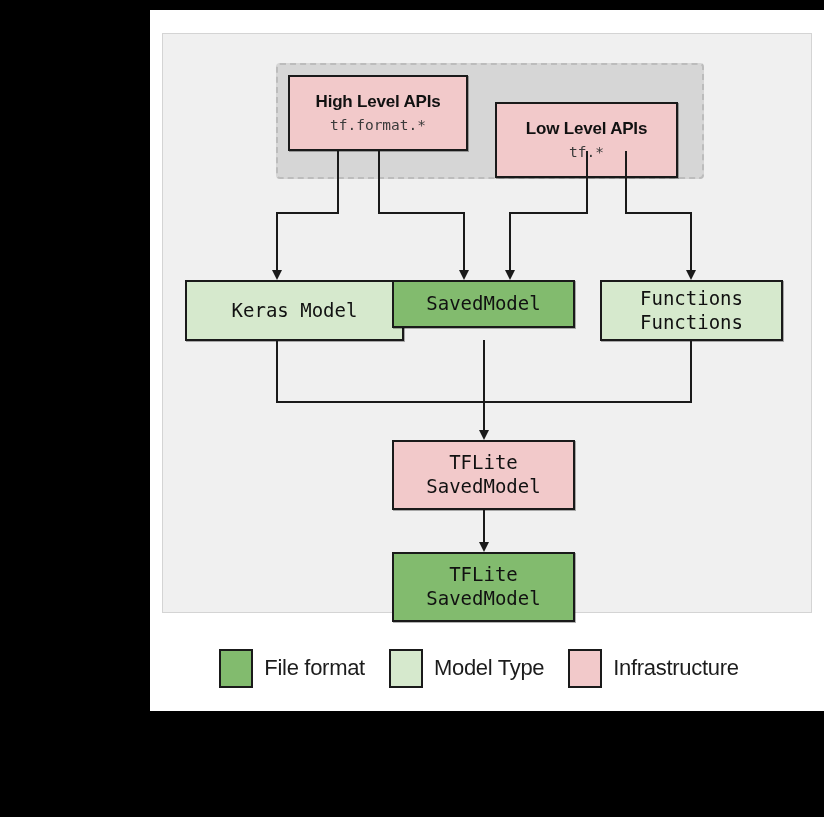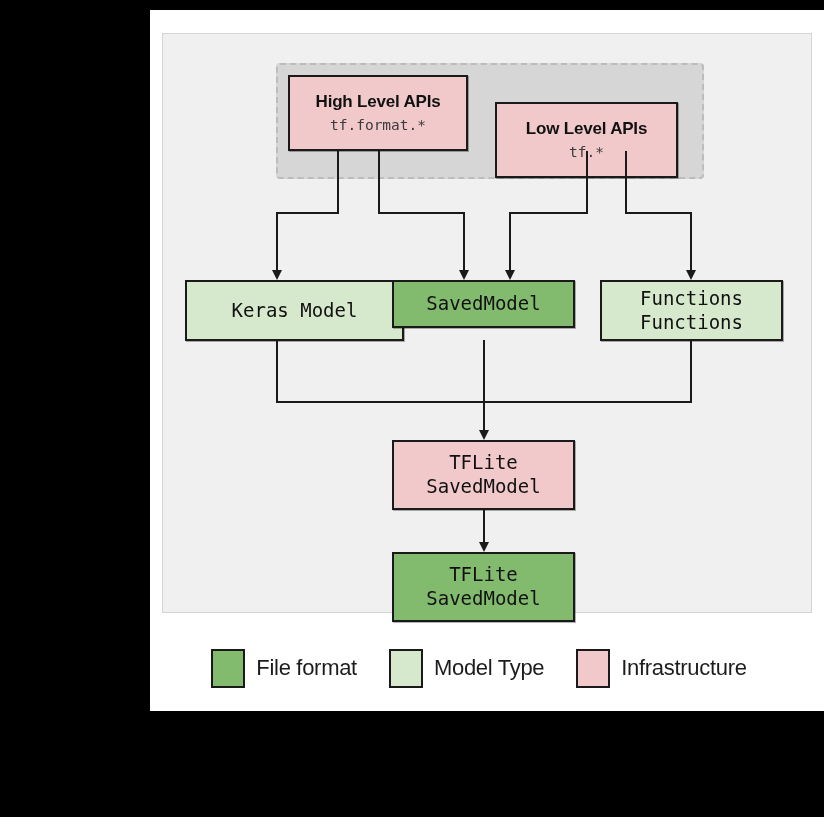--- a/index.html
+++ b/index.html
@@ -118,21 +118,21 @@
   
   #legend {
     position: absolute;
     left: 12px;
     top: 623px;
     width: 650px;
     height: 70px;
     display: flex;
     align-items: center;
     justify-content: center;
-    gap: 8px;
+    gap: 0px;
   }
 
   .legend-item {
     display: flex;
     align-items: center;
     margin-right: 24px;
   }
   .legend-item:last-child { margin-right: 16px; }
 
   .legend-swatch {

